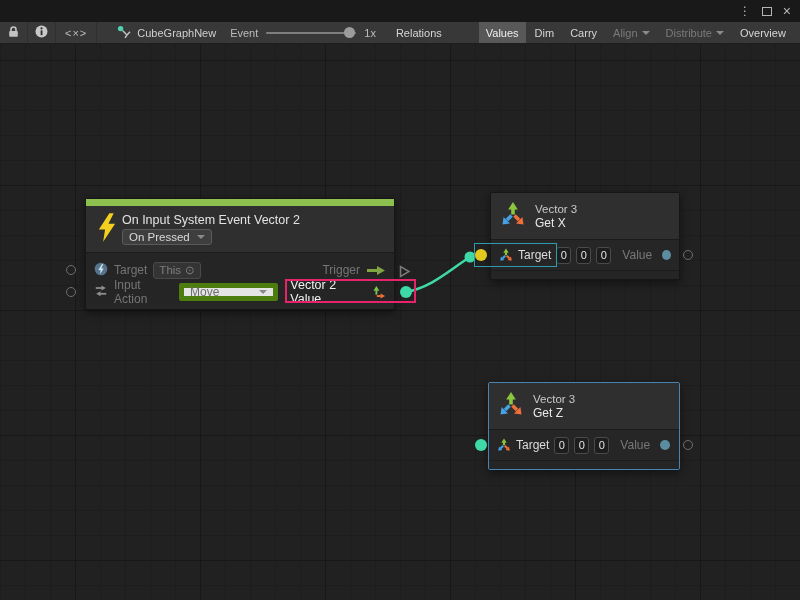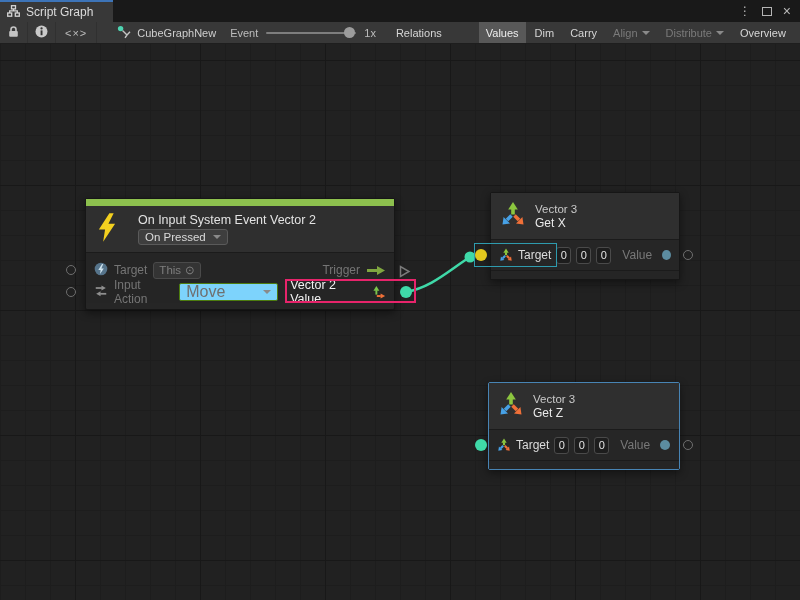--- a/index.html
+++ b/index.html
@@ -48,33 +48,33 @@
 
   
   .node { position:absolute; background:#262626; border:1px solid #161616; border-radius:2px;
           box-shadow:0 3px 9px rgba(0,0,0,.45); }
   .node.selected { border-color:var(--selection-blue,#4884B4); }
   .sep { border-top:1px solid #1B1B1B; }
 
   
   .event-node { left:85px; top:154px; width:310px; height:112px; }
   .green-bar { height:7px; background:var(--accent-green,#8DC04E); }
-  .event-header { height:46px; background:#2F2F2F; display:flex; align-items:center; gap:21px; padding:0 10px;text-align:right; }
+  .event-header { height:46px; background:#2F2F2F; display:flex; align-items:center; gap:5px; padding:0 10px;text-align:right; }
   .event-titles { display:flex; flex-direction:column; gap:2px; }
   .event-title { font-size:12.5px; color:#E3E3E3; }
   .mode-dd { align-self:flex-start; display:flex; align-items:center; gap:7px; background:#3E3E3E;
              border:1px solid #5A5A5A; border-radius:3px; padding:1px 6px; font-size:11.5px; color:#DADADA; }
   .event-body { background:#252525; padding-top:6px; }
   .erow { height:22px; display:flex; align-items:center; gap:6px; padding:0 8px; font-size:12px; color:#757575; }
   .this-box { display:flex; align-items:center; gap:4px; border:1px solid #4A4A4A; background:#343434;
               border-radius:3px; padding:0 5px; height:17px; font-size:11.5px; color:#7E7E7E; }
   .spacer { flex:1; }
   .move-dd { width:104px; height:18px; display:flex; align-items:center; justify-content:space-between;
-             background:#7dd3fc; border:1px solid #4d7c0f; border-radius:2px; padding:0 6px;
-             font-size:16px; color:#6F6F6F; }
+             background:#e5e5e5; border:5px solid #4d7c0f; border-radius:2px; padding:0 6px;
+             font-size:12px; color:#6F6F6F; }
   .v2-label { font-size:12.5px; color:#F2F2F2; margin-left:6px; }
 
   
   .vnode { width:190px; height:88px; }
   .getx-node { left:490px; top:148px; }
   .getz-node { left:488px; top:338px; width:192px; }
   .vnode-header { height:46px; background:#2F2F2F; display:flex; align-items:center; gap:9px; padding:8px 9px; }
   .vnode-titles { display:flex; flex-direction:column; gap:1px; }
   .vnode-title { font-size:11.5px; color:#C9C9C9; }
   .vnode-sub { font-size:12px; color:#EAEAEA; }
@@ -93,31 +93,20 @@
   .tri-out { position:absolute; left:398px; top:220px; }
   .pink-box { position:absolute; left:285px; top:235px; width:131px; height:24px;
               border:2px solid var(--highlight-pink,#E7246B); }
   .teal-box { position:absolute; left:474px; top:199px; width:83px; height:24px;
               border:1px solid #2E9BAE; }
 </style>
 </head>
 <body>
 
 <div class="titlebar">
-  <div class="tab">
-    <span>
-      <svg width="13" height="12" viewBox="0 0 13 12" fill="none" stroke="#D5D5D5" stroke-width="1.3">
-        <rect x="4.5" y="0.7" width="4" height="3.2"></rect>
-        <rect x="0.7" y="8" width="4" height="3.2"></rect>
-        <rect x="8.3" y="8" width="4" height="3.2"></rect>
-        <path d="M6.5 3.9 v2 M2.7 8 V5.9 h7.6 V8"></path>
-      </svg>
-    </span>
-    <span>Script Graph</span>
-  </div>
   <div class="win-controls">
     <span class="menu-dots">⋮</span>
     <span class="maxbox"></span>
     <span class="closex">×</span>
   </div>
 </div>
 
 <div class="toolbar">
   <div class="tbtn icon-btn">
     <span>

